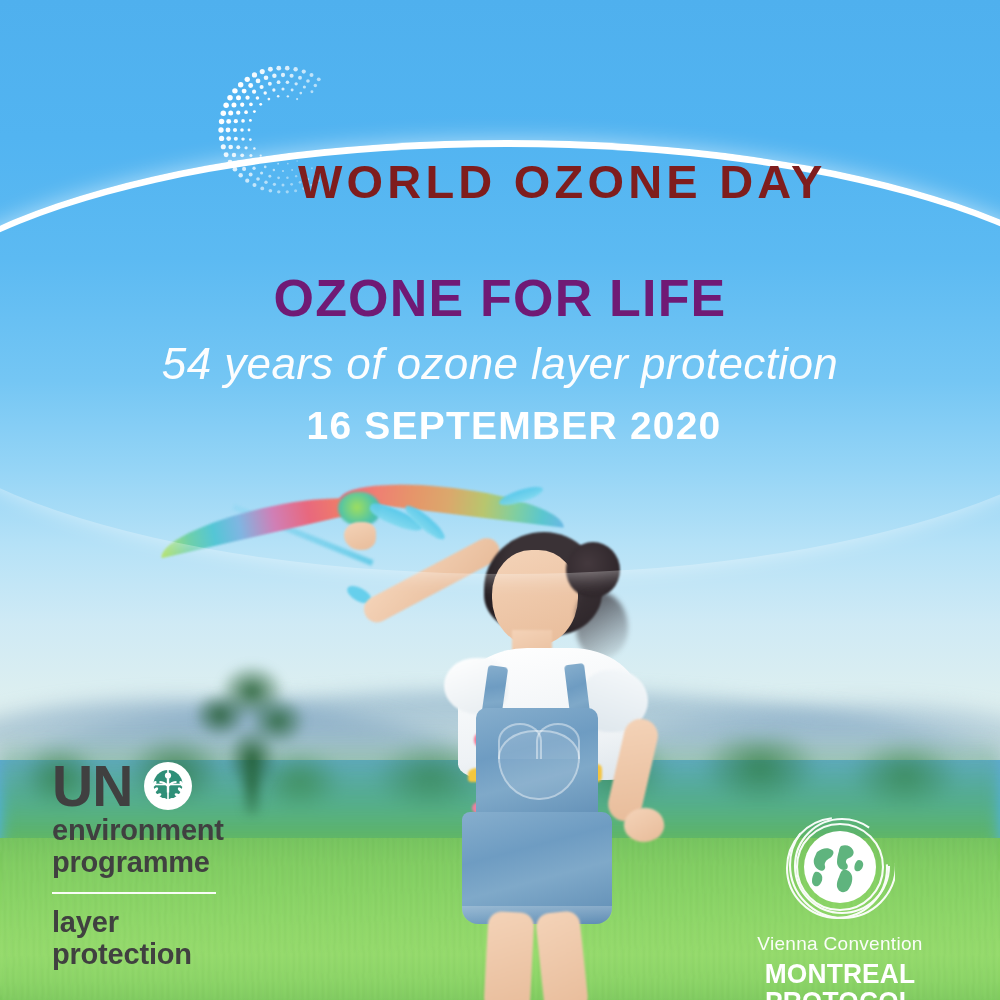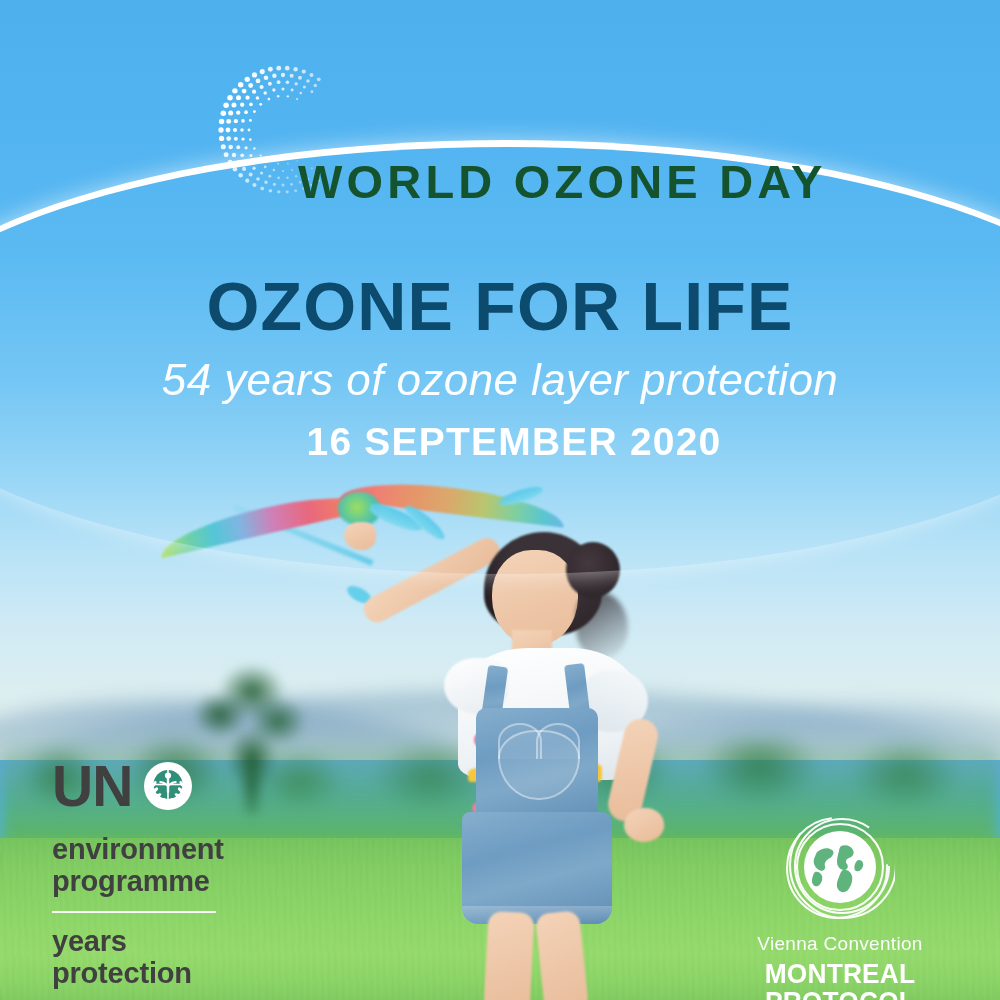--- a/index.html
+++ b/index.html
@@ -312,34 +312,34 @@
   .dot-logo {
     position: absolute; left: 208px; top: 0px; width: 150px; height: 150px;
   }
   .dot-logo svg { display: block; }
   .brand-title {
     position: absolute;
     left: 298px; top: 103px;
     font-size: 47px;
     font-weight: 700;
     letter-spacing: 4.2px;
-    color: #14532d;
+    color: #7f1d1d;
     line-height: 1;
     white-space: nowrap;
     text-align: right;
   }
 
   .headline-block {
     position: absolute; left: 0; top: 272px; width: 1000px; text-align: center;
   }
   .headline {
-    font-size: 68px;
+    font-size: 52px;
     font-weight: 700;
     letter-spacing: 1.2px;
-    color: #0c4a6e;
+    color: #701a75;
     line-height: 1;
     margin: 0;
   }
   .subhead {
     margin: 18px 0 0 0;
     font-size: 44px;
     font-style: italic;
     font-weight: 300;
     letter-spacing: .4px;
     color: #ffffff;
@@ -360,21 +360,21 @@
   .unep {
     position: absolute; left: 52px; top: 758px; width: 230px;
     color: #404040;
   }
   .unep-top { display: flex; align-items: center; gap: 10px; height: 56px; }
   .unep-un {
     font-size: 57px; font-weight: 700; letter-spacing: -1px; line-height: 1;
   }
   .unep-emblem { width: 52px; height: 52px; }
   .unep-line2 {
-    margin-top: 19px;
+    margin-top: 0;
     font-size: 29px; font-weight: 700; line-height: 1.12; letter-spacing: -.2px;
   }
   .unep-rule {
     margin: 13px 0 12px 0; width: 164px; height: 2px; background: #ffffff; opacity: .95;
   }
   .unep-line3 {
     font-size: 29px; font-weight: 700; line-height: 1.12; letter-spacing: -.2px;
   }
 
   
@@ -620,21 +620,21 @@
           </g>
         </svg>
       </span>
     </div>
     <div class="unep-line2">
       <div>environment</div>
       <div>programme</div>
     </div>
     <div class="unep-rule"></div>
     <div class="unep-line3">
-      <div>years</div>
+      <div>layer</div>
       <div>protection</div>
     </div>
   </div>
 
   <div class="mp">
     <div class="mp-globe">
       <svg width="110" height="110" viewBox="0 0 110 110" aria-hidden="true">
         <g fill="none" stroke="#ffffff" stroke-width="2.1" opacity=".95">
           <circle cx="55" cy="55" r="43"></circle>
           <circle cx="57" cy="54" r="47" stroke-dasharray="250 45"></circle>

